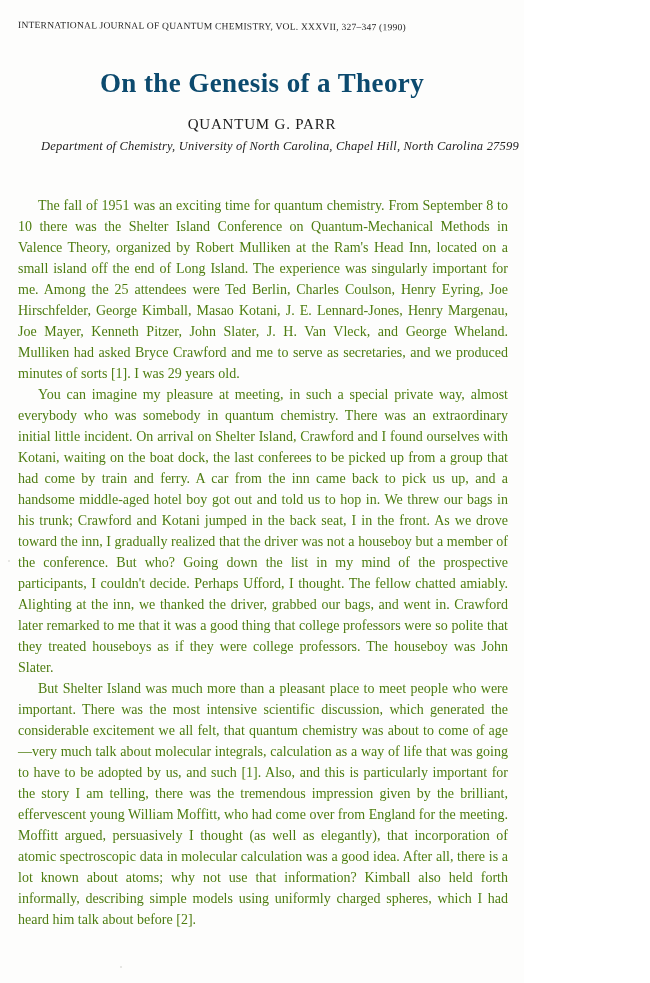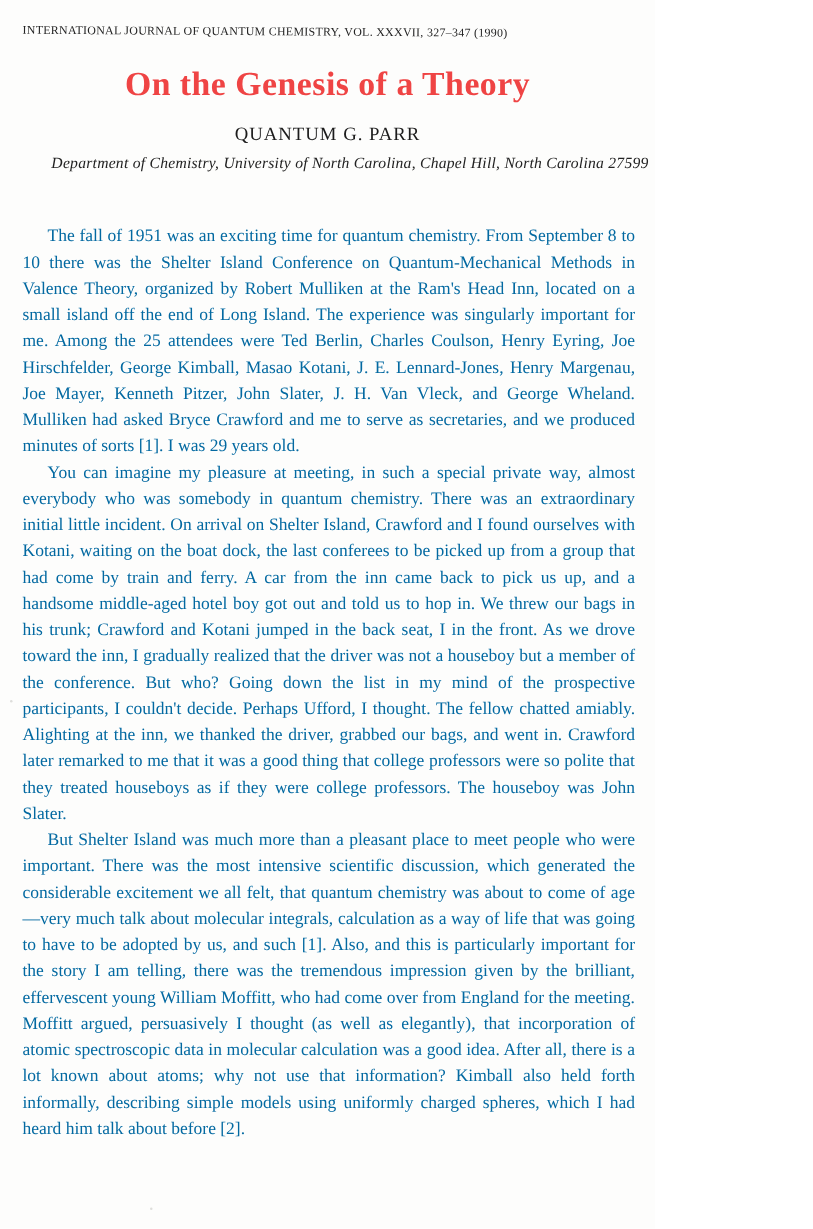--- a/index.html
+++ b/index.html
@@ -22,27 +22,27 @@
     top: 20px;
     left: 18px;
     font-size: 9.5px;
     letter-spacing: 0.25px;
     color: #242424;
     transform: rotate(0.35deg);
     transform-origin: left center;
     white-space: nowrap;
   }
   .title {
-    margin: 0;
+    margin: 16px;
     padding-top: 52px;
     text-align: center;
     font-size: 27px;
     font-weight: bold;
     letter-spacing: 0.4px;
-    color: #ef4444;
+    color: #0c4a6e;
   }
   .author {
     margin-top: 17px;
     text-align: center;
     font-size: 15px;
     letter-spacing: 0.8px;
     color: #1c1c1c;
   }
   .affiliation {
     margin-top: 6px;
@@ -51,21 +51,21 @@
     font-size: 12.5px;
     letter-spacing: 0.2px;
     color: #222222;
     padding-left: 36px;
   }
   .article-body {
     margin: 41px 16px 0 18px;
     text-align: justify;
     font-size: 14px;
     line-height: 21px;
-    color: #0369a1;
+    color: #4d7c0f;
     hyphens: auto;
     -webkit-hyphens: auto;
   }
   .article-body p {
     margin: 0;
     text-indent: 20px;
   }
   
   .speck {
     position: absolute;

